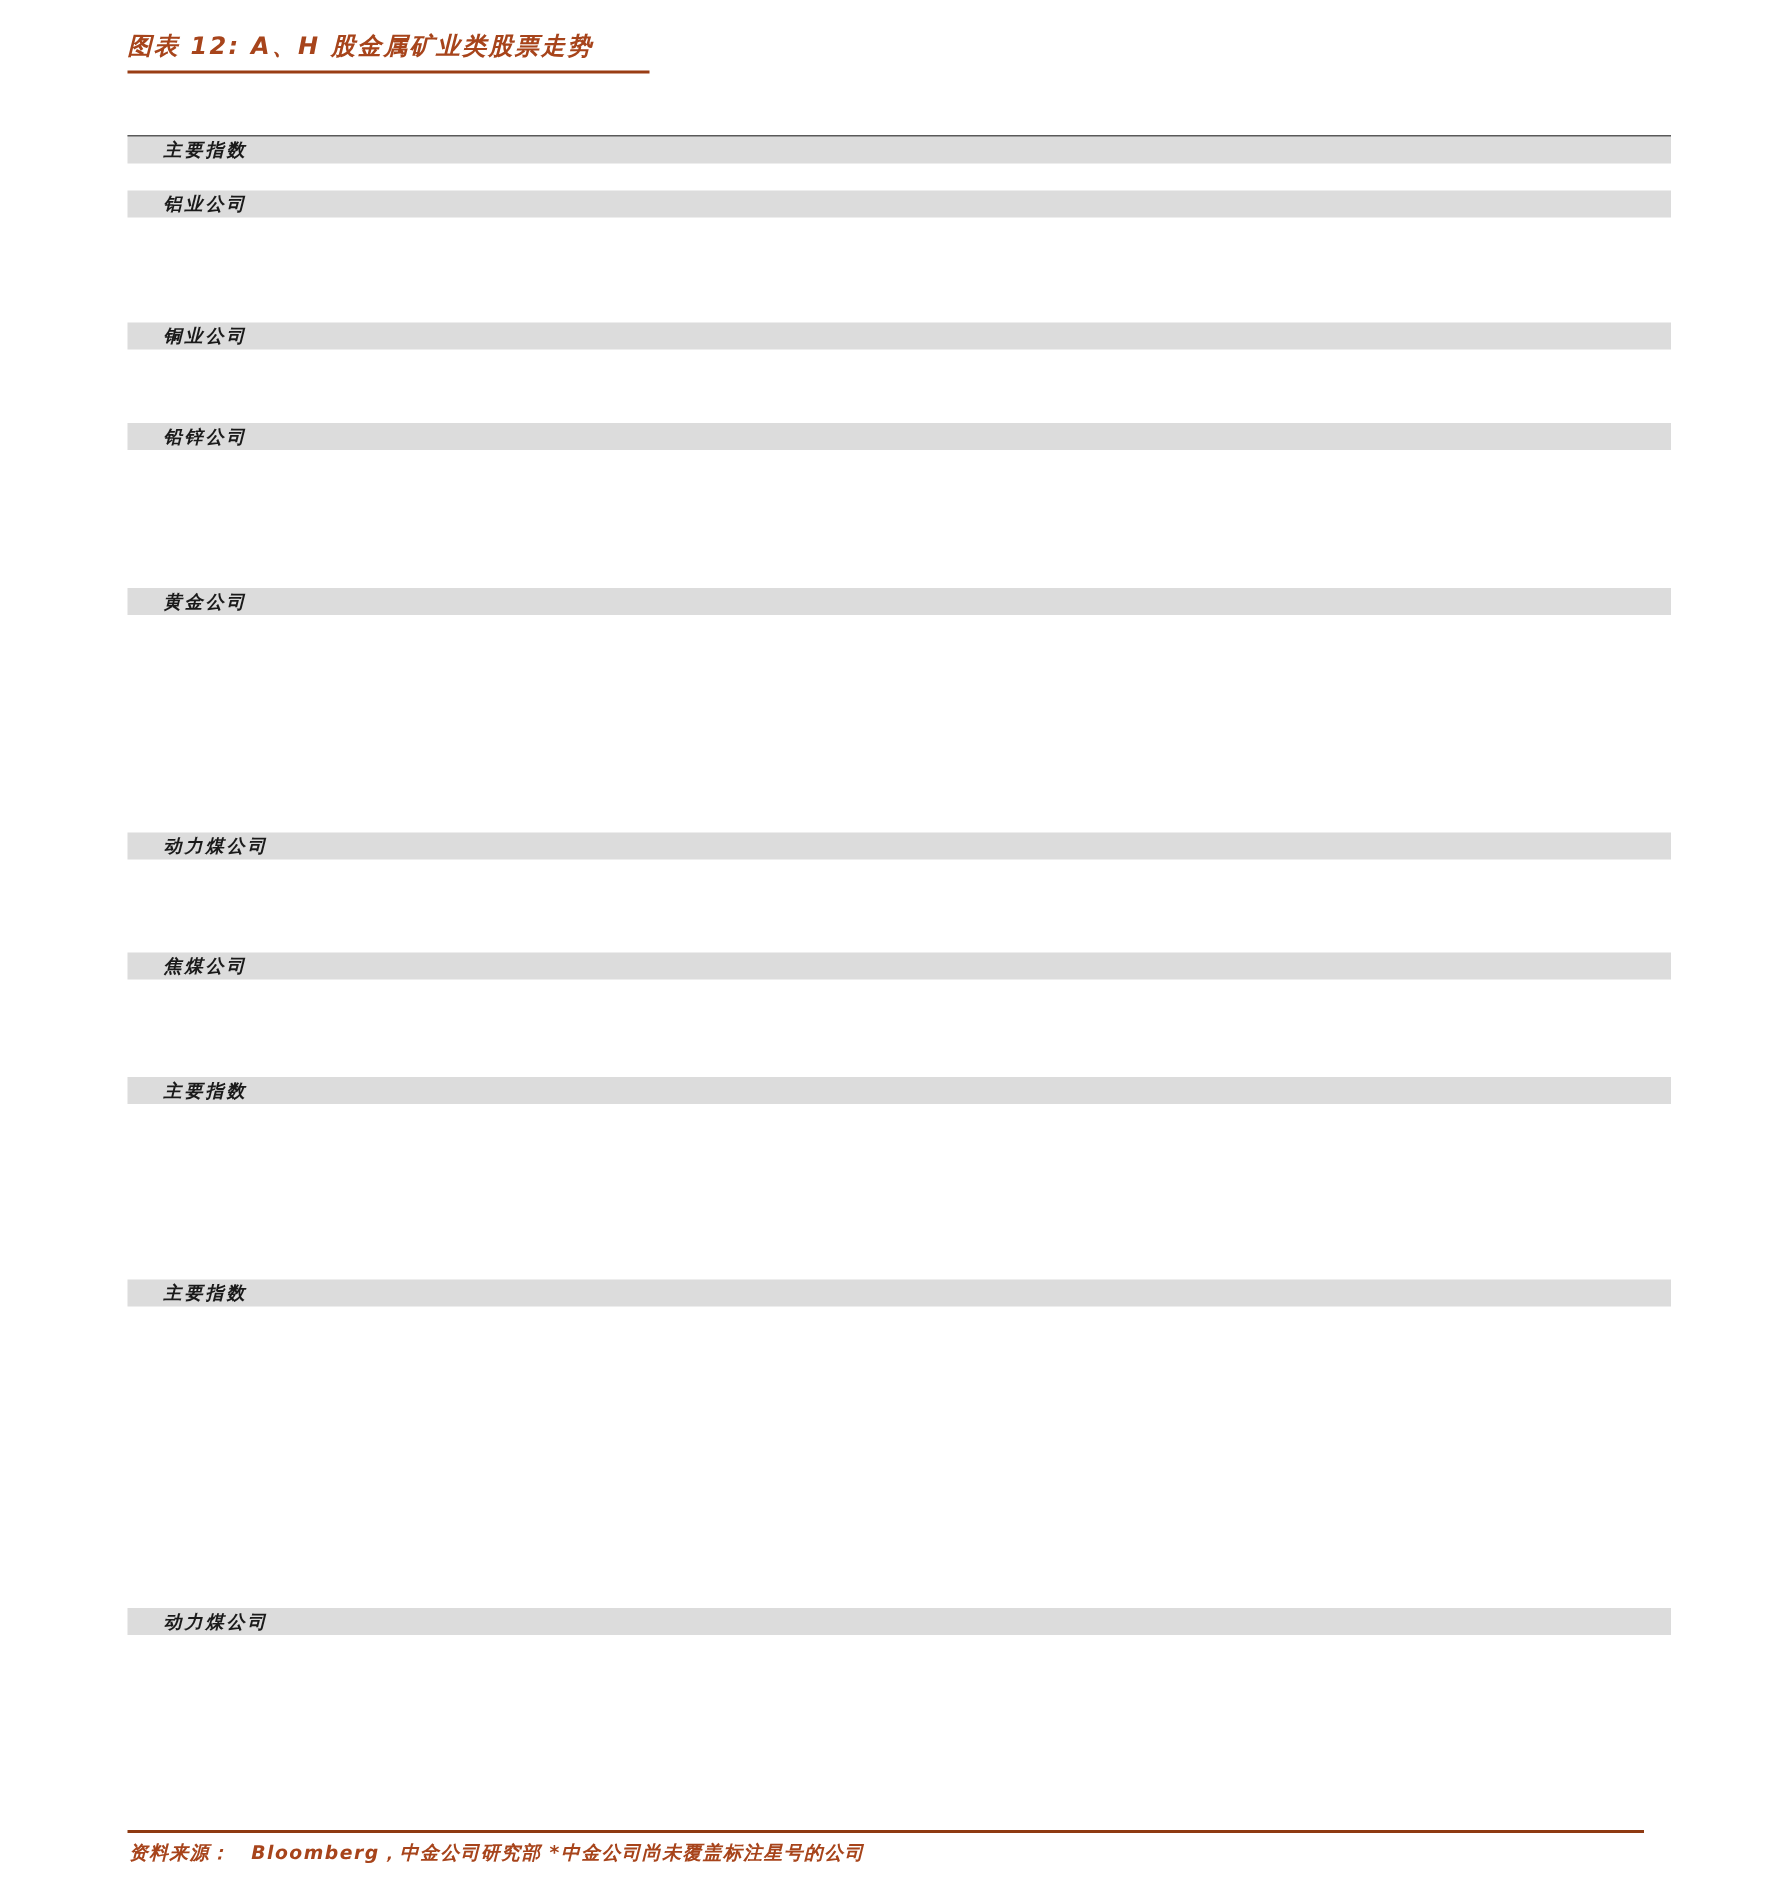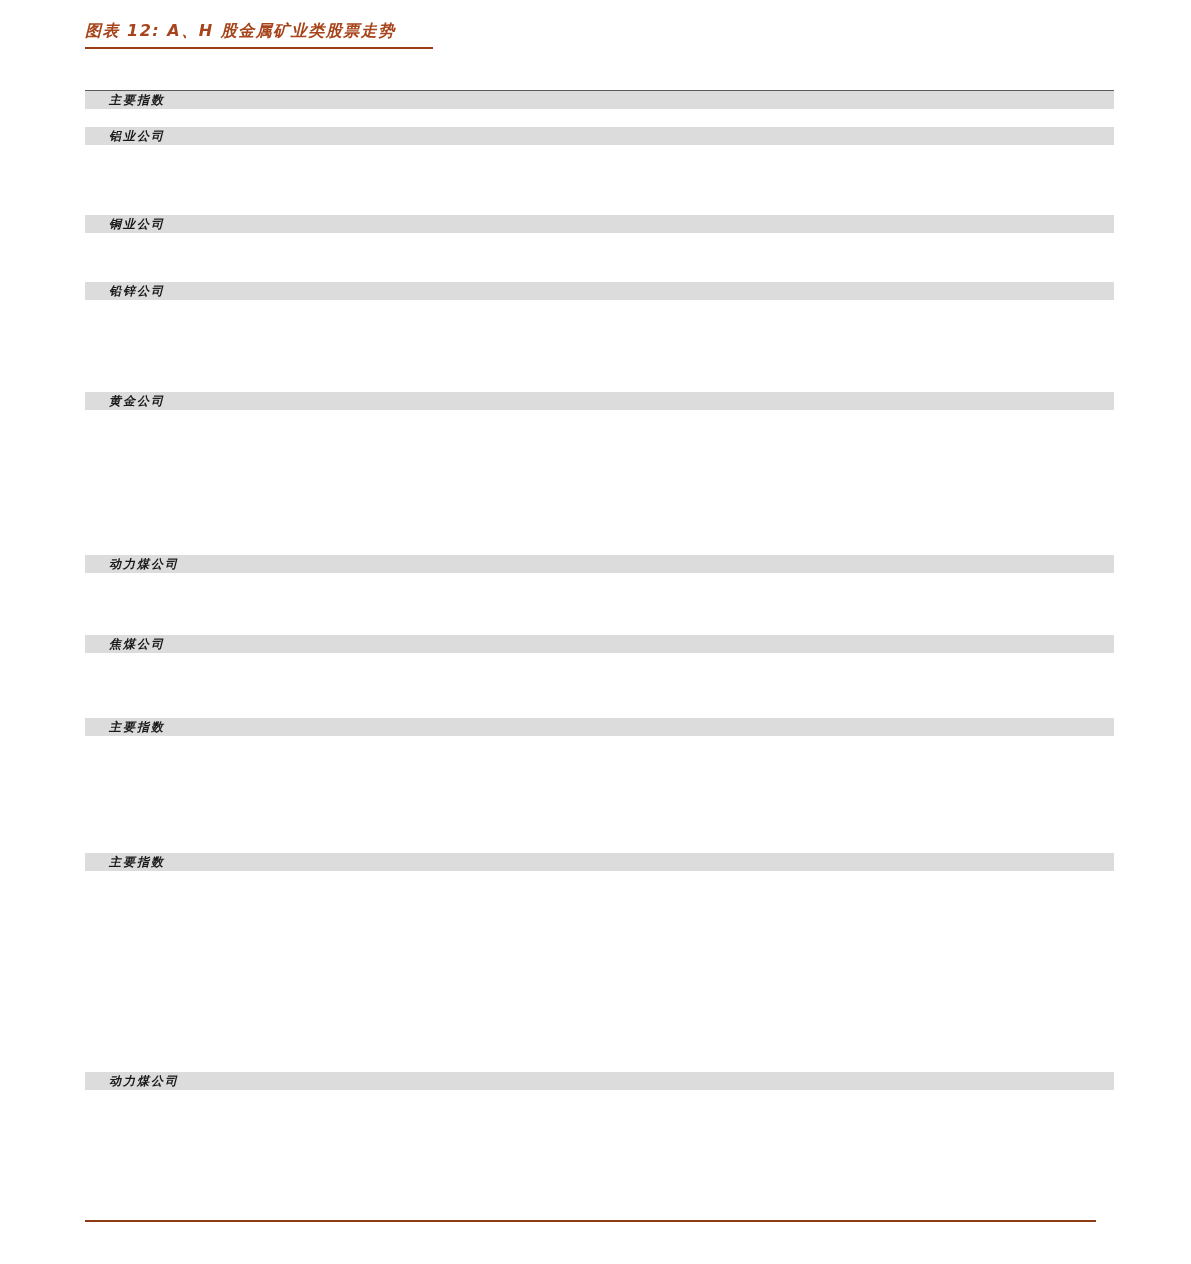--- a/index.html
+++ b/index.html
@@ -125,14 +125,17 @@
     <span class="bar-label">主要指数</span>
   </div>
 
 
   <div class="section-bar" style="top:1072px">
     <span class="bar-label">动力煤公司</span>
   </div>
 
   <div class="footer-rule"></div>
 
+  <div class="source-line">
+    <span class="source-label">资料来源：</span><span>Bloomberg，中金公司研究部 *中金公司尚未覆盖标注星号的公司</span>
+  </div>
 
 </div>
 
 </body></html>

